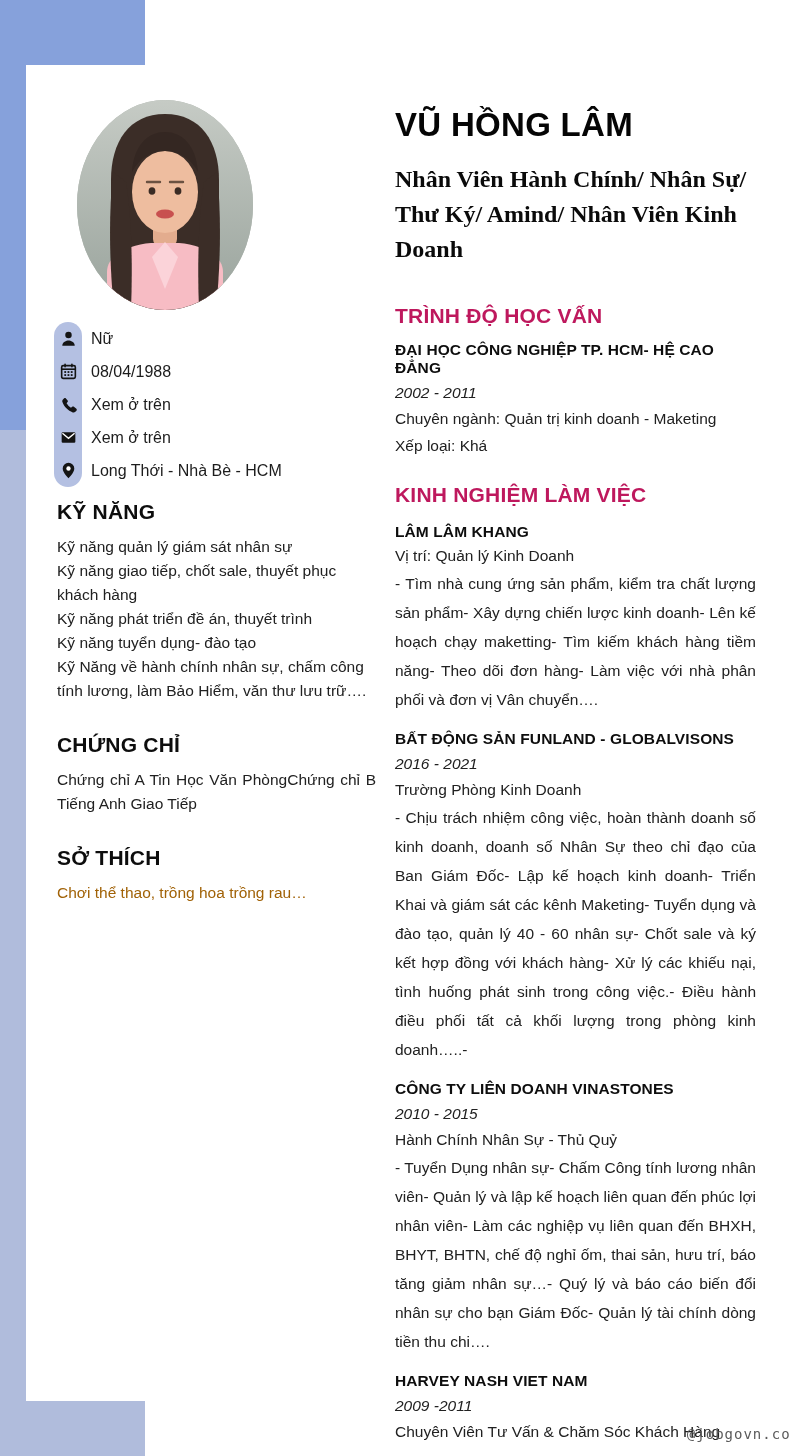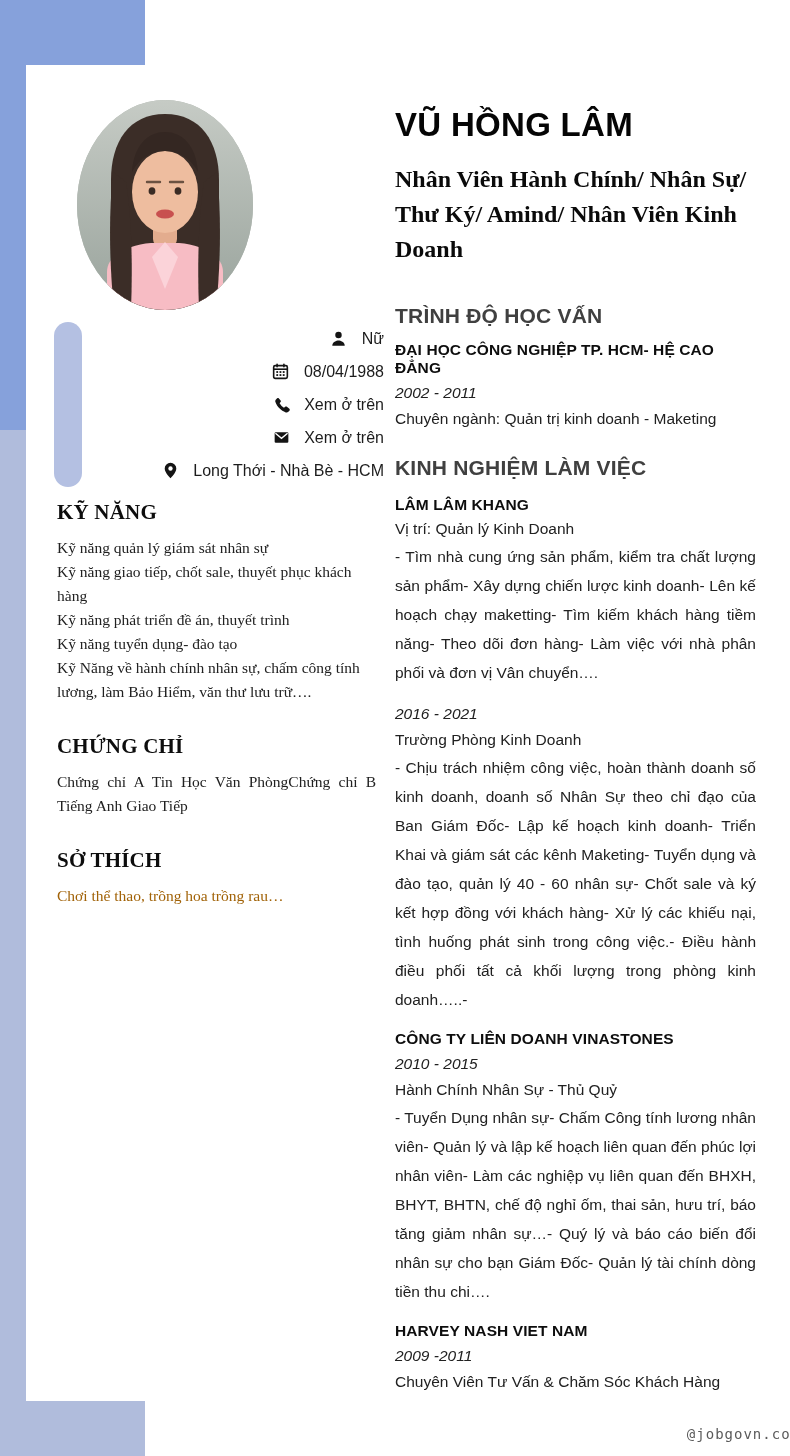--- a/index.html
+++ b/index.html
@@ -18,37 +18,37 @@
     position:absolute;left:77px;top:100px;width:176px;height:210px;
     border-radius:50%;overflow:hidden;background:#aeb5ae;
   }
   .photo svg{display:block;width:100%;height:100%;}
   
   .contact{position:absolute;left:54px;top:322px;width:330px;}
   .contact-bar{
     position:absolute;left:0;top:0;width:28px;height:165px;
     background:#b4c0e2;border-radius:14px;
   }
-  .contact-row{display:flex;align-items:center;height:33px;position:relative;justify-content:flex-end;}
+  .contact-row{display:flex;align-items:center;height:33px;position:relative;}
   .cicon{width:28px;display:flex;justify-content:center;align-items:center;flex:0 0 28px;}
   .cicon svg{width:19px;height:19px;}
   .contact-row .cval{margin-left:9px;font-size:16px;color:#1c1c1c;}
   
-  .left-col{position:absolute;left:57px;top:500px;width:319px;font-family:Liberation Serif, serif;}
+  .left-col{position:absolute;left:57px;top:500px;width:319px;}
   .sec-h{font-size:21px;font-weight:700;color:#0d0d0d;margin:0 0 11px 0;letter-spacing:.2px;}
   .skills-list{list-style:none;margin:0;padding:0;}
   .skills-list li{font-size:15.5px;line-height:24px;color:#212121;}
   .left-col .sec-h.mt{margin-top:30px;}
   .just{font-size:15.5px;line-height:24px;color:#212121;text-align:justify;margin:0;}
   .plain{font-size:15.5px;line-height:24px;color:#a16207;margin:0;}
   
   .right-col{position:absolute;left:395px;top:100px;width:361px;}
   .name{font-size:33px;line-height:49px;font-weight:700;color:#050505;margin:0;letter-spacing:.3px;}
   .title{font-size:24px;line-height:35px;font-weight:700;color:#0a0a0a;margin:13px 0 0 0;font-family:Liberation Serif, serif;}
-  .rsec-h{font-size:21px;font-weight:700;color:#404040;letter-spacing:.2px;margin:0;}
+  .rsec-h{font-size:21px;font-weight:700;color:#be185d;letter-spacing:.2px;margin:0;}
   .edu-h{margin-top:37px;}
   .org{font-size:15.5px;font-weight:700;color:#0d0d0d;margin:13px 0 0 0;letter-spacing:.1px;}
   .period{font-size:15.5px;font-style:italic;color:#212121;margin:5px 0 0 0;line-height:22px;}
   .role{font-size:15.5px;color:#212121;margin:3px 0 0 0;line-height:24px;}
   .desc{font-size:15.5px;line-height:29px;color:#212121;text-align:justify;margin:1px 0 0 0;}
   .exp-h{margin-top:25px;}
   .job{margin-top:16px;}
   
   .footer{
     position:absolute;left:0;top:1426px;width:756px;text-align:right;
@@ -172,30 +172,32 @@
 </div>
 
 <div class="right-col">
   <h1 class="name">VŨ HỒNG LÂM</h1>
   <div class="title">Nhân Viên Hành Chính/ Nhân Sự/ Thư Ký/ Amind/ Nhân Viên Kinh Doanh</div>
 
   <h2 class="rsec-h edu-h">TRÌNH ĐỘ HỌC VẤN</h2>
   <div class="org">ĐẠI HỌC CÔNG NGHIỆP TP. HCM- HỆ CAO ĐẲNG</div>
   <div class="period">2002 - 2011</div>
   <div class="role">Chuyên ngành: Quản trị kinh doanh - Maketing</div>
+  <div class="role">Xếp loại: Khá</div>
 
   <h2 class="rsec-h exp-h">KINH NGHIỆM LÀM VIỆC</h2>
 
     <div class="job">
       <div class="org" style="margin-top:0;">LÂM LÂM KHANG</div>
       <div class="role">Vị trí: Quản lý Kinh Doanh</div>
       <p class="desc">- Tìm nhà cung ứng sản phẩm, kiểm tra chất lượng sản phẩm- Xây dựng chiến lược kinh doanh- Lên kế hoạch chạy maketting- Tìm kiếm khách hàng tiềm năng- Theo dõi đơn hàng- Làm việc với nhà phân phối và đơn vị Vân chuyển….</p>
     </div>
 
     <div class="job">
+      <div class="org" style="margin-top:0;">BẤT ĐỘNG SẢN FUNLAND - GLOBALVISONS</div>
       <div class="period">2016 - 2021</div>
       <div class="role">Trường Phòng Kinh Doanh</div>
       <p class="desc">- Chịu trách nhiệm công việc, hoàn thành doanh số kinh doanh, doanh số Nhân Sự theo chỉ đạo của Ban Giám Đốc- Lập kế hoạch kinh doanh- Triển Khai và giám sát các kênh Maketing- Tuyển dụng và đào tạo, quản lý 40 - 60 nhân sự- Chốt sale và ký kết hợp đồng với khách hàng- Xử lý các khiếu nại, tình huống phát sinh trong công việc.- Điều hành điều phối tất cả khối lượng trong phòng kinh doanh…..-</p>
     </div>
 
     <div class="job">
       <div class="org" style="margin-top:0;">CÔNG TY LIÊN DOANH VINASTONES</div>
       <div class="period">2010 - 2015</div>
       <div class="role">Hành Chính Nhân Sự - Thủ Quỷ</div>
       <p class="desc">- Tuyển Dụng nhân sự- Chấm Công tính lương nhân viên- Quản lý và lập kế hoạch liên quan đến phúc lợi nhân viên- Làm các nghiệp vụ liên quan đến BHXH, BHYT, BHTN, chế độ nghỉ ốm, thai sản, hưu trí, báo tăng giảm nhân sự…- Quý lý và báo cáo biến đổi nhân sự cho bạn Giám Đốc- Quản lý tài chính dòng tiền thu chi….</p>

